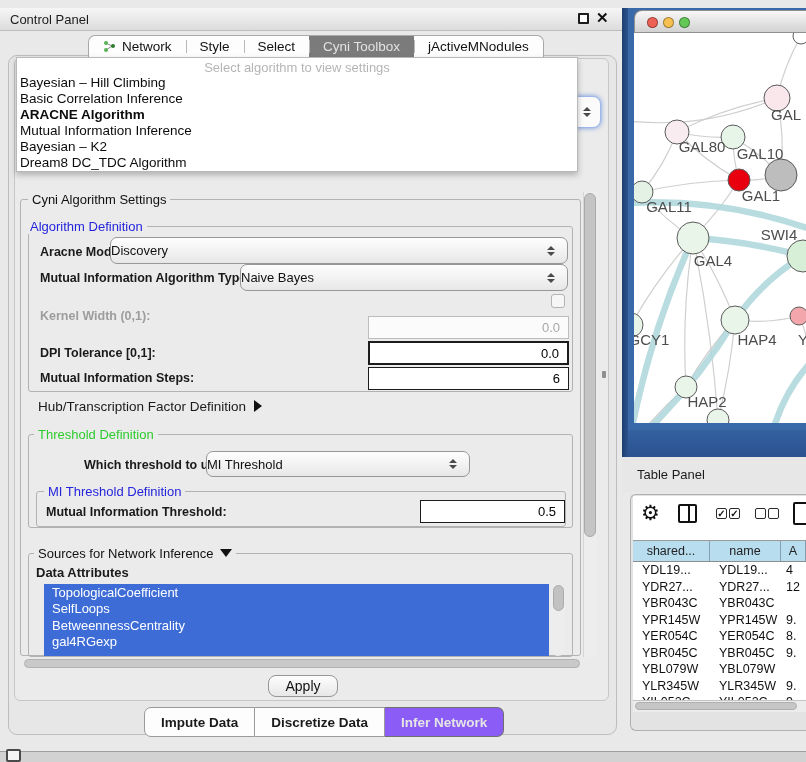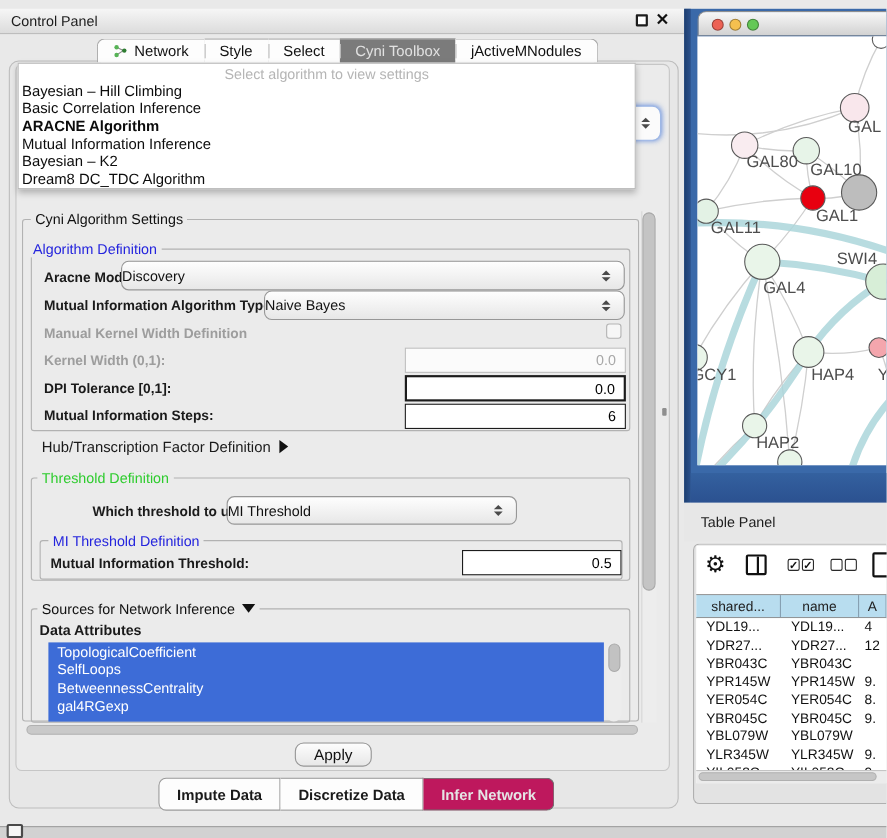--- a/index.html
+++ b/index.html
@@ -80,21 +80,21 @@
 
   .apply-btn { left:268px; top:675px; width:70px; height:22px; background:linear-gradient(#fdfdfd,#e7e7e7);
     border:1px solid #969696; border-radius:8px; display:flex; align-items:center; justify-content:center;
     font-size:14px; color:#111; }
 
   #bottom-tabs { left:144px; top:707px; height:21px; display:flex; z-index:3; }
   .btab { height:30px; display:flex; align-items:center; padding:14px 16px; background:#fdfdfd;
     border:1px solid #9a9a9a; border-left:0; font-size:13.5px; font-weight:700; color:#1a1a1a; position:relative; }
   .btab:first-child { border-left:1px solid #9a9a9a; border-top-left-radius:7px; border-bottom-left-radius:7px; }
   .btab:last-child { border-top-right-radius:7px; border-bottom-right-radius:7px; }
-  .btab.sel { background:#be185d; color:#e5e5e5; border-color:#6f6f6f; }
+  .btab.sel { background:#8b5cf6; color:#e5e5e5; border-color:#6f6f6f; }
 
   .grip { left:602px; top:371px; width:4px; height:7px; background:#8f8f8f; border-radius:1px; }
 
   
   .desktop { left:622px; top:8px; width:184px; height:449px; background:#3a69a9; }
   .desktop-edge { left:622px; top:8px; width:6px; height:449px; background:linear-gradient(90deg,#1d3e6f,#2c528d); }
   .desktop-bottom { left:628px; top:430px; width:178px; height:27px; background:linear-gradient(#34619f,#2b5190); }
   .net-titlebar { left:634px; top:10px; width:172px; height:23px; background:linear-gradient(#f7f7f7,#d2d2d2);
     border:1px solid #8f8f8f; border-right:0; border-top-left-radius:8px; }
   .light { position:absolute; top:6px; width:11px; height:11px; border-radius:50%; }
@@ -185,24 +185,23 @@
 
   <div class="lbl" style="left:40px;top:271px;">Mutual Information Algorithm Type:</div>
   <div class="combo" style="left:240px;top:264px;width:328px;height:27px;">
     <span>Naive Bayes</span>
     <span class="spin">
         <i class="up"></i>
         <i class="dn"></i>
       </span>
   </div>
 
-  <div class="lbl dis" style="left:40px;top:296px;">Manual Kernel Width Definition</div>
   <div class="chk" style="left:551px;top:294px;"></div>
 
-  <div class="lbl dis" style="left:40px;top:321px;">Kernel Width (0,1):</div>
+  <div class="lbl dis" style="left:40px;top:309px;">Kernel Width (0,1):</div>
   <div class="tfield gray" style="left:368px;top:316px;width:201px;height:23px;">0.0</div>
 
   <div class="lbl" style="left:40px;top:346px;">DPI Tolerance [0,1]:</div>
   <div class="tfield focus" style="left:368px;top:341px;width:201px;height:24px;">0.0</div>
 
   <div class="lbl" style="left:40px;top:371px;">Mutual Information Steps:</div>
   <div class="tfield dark" style="left:368px;top:367px;width:201px;height:23px;">6</div>
 
   <div class="lbl plain" style="left:38px;top:399px;">
     <span>Hub/Transcription Factor Definition</span><span class="tri-right"></span>

